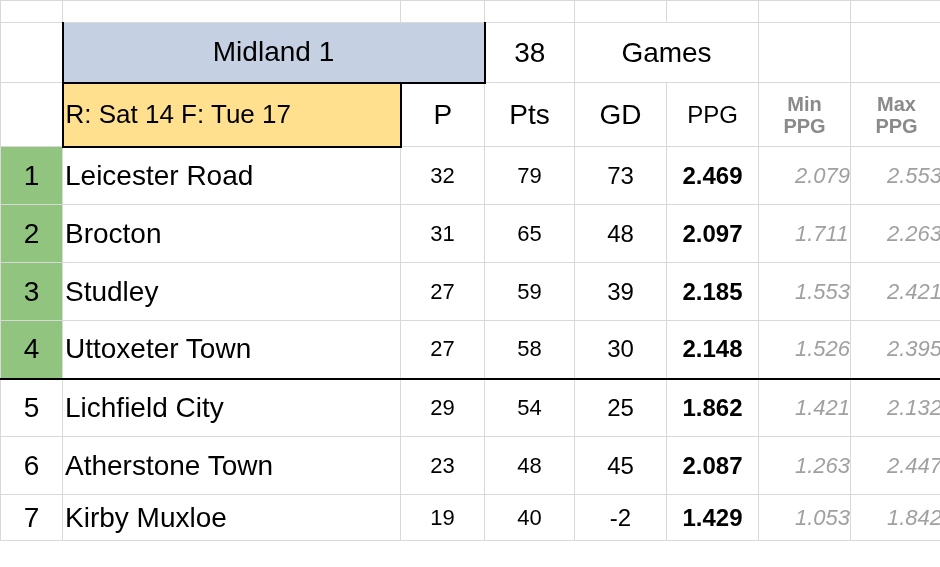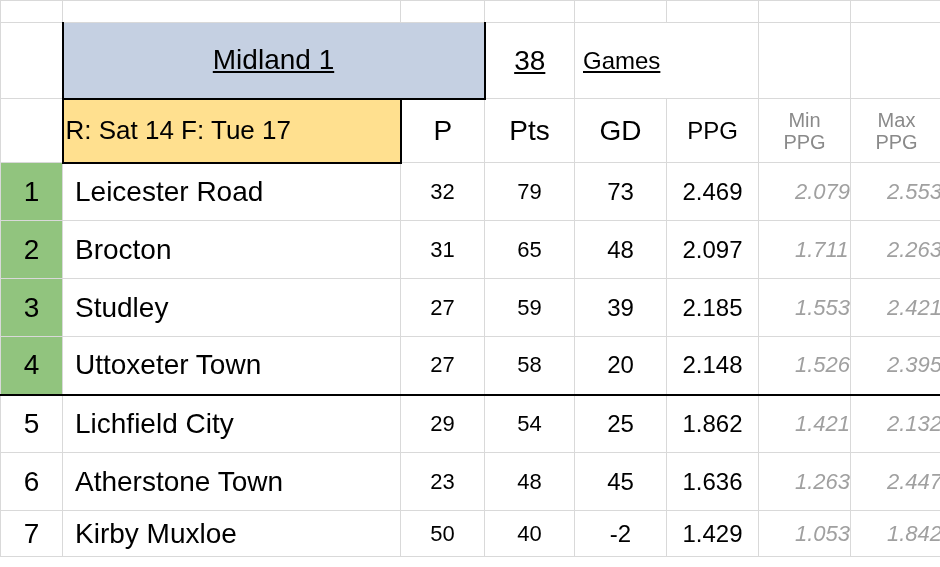--- a/index.html
+++ b/index.html
@@ -31,39 +31,40 @@
   col.c-rank  { width: 62px; }
   col.c-team  { width: 338px; }
   col.c-p     { width: 84px; }
   col.c-pts   { width: 90px; }
   col.c-gd    { width: 92px; }
   col.c-ppg   { width: 92px; }
   col.c-min   { width: 92px; }
   col.c-max   { width: 92px; }
 
   .row-top td    { height: 22px; }
-  .row-head td   { height: 76px; text-decoration: underline; }
+  .row-head td   { height: 60px; }
   .row-sub td    { height: 64px; }
   .row-body td   { height: 58px; }
   .row-last td   { height: 46px; }
 
   .title-cell {
     background: #c5d0e2;
     text-align: center;
     font-size: 28px;
     border: 2px solid #000;
     border-top: 1px solid #000;
   }
   .games-num {
     text-align: center;
     font-size: 28px;
     margin-left: 36px;
   }
   .games-lbl {
-    font-size: 24px;
+    font-size: 28px;
+    text-align: center;
   }
   .date-cell {
     background: #ffe08f;
     font-size: 26px;
     padding-left: 2px;
     border: 2px solid #000;
     border-top-width: 0;
   }
   .sub-center {
     text-align: center;
@@ -72,34 +73,35 @@
   .sub-ppg {
     text-align: center;
     font-size: 24px;
   }
   .sub-faded {
     text-align: center;
     font-size: 20px;
     line-height: 1.1;
     color: #8a8a8a;
     white-space: normal;
+    font-weight: bold;
   }
   .rank-green {
     background: #91c47e;
     text-align: center;
     font-size: 28px;
   }
   .rank-plain {
     text-align: center;
     font-size: 28px;
   }
-  .team { font-size: 28px; padding-left: 12px; }
+  .team { font-size: 28px; padding-left: 2px; }
   .num-center { text-align: center; font-size: 22px; }
   .num-small  { text-align: center; font-size: 24px; margin-top: 32px; }
-  .num-ppg    { text-align: center; font-size: 24px; }
+  .num-ppg    { text-align: center; font-size: 24px; font-weight: bold; }
   .num-faded  { text-align: center; font-size: 22px; color: #a0a0a0; font-style: italic; padding-left: 36px; }
 
   .thick-bottom td { border-bottom: 2px solid #000; }
 
   
 </style>
 </head>
 <body>
 
 <div class="sheet">
@@ -177,49 +179,49 @@
           <td class="num-small">39</td>
           <td class="num-ppg">2.185</td>
           <td class="num-faded">1.553</td>
           <td class="num-faded">2.421</td>
         </tr>
         <tr class="row-body thick-bottom">
           <td class="rank-green">4</td>
           <td class="team">Uttoxeter Town</td>
           <td class="num-center">27</td>
           <td class="num-center">58</td>
-          <td class="num-small">20</td>
+          <td class="num-small">30</td>
           <td class="num-ppg">2.148</td>
           <td class="num-faded">1.526</td>
           <td class="num-faded">2.395</td>
         </tr>
         <tr class="row-body">
           <td class="rank-plain">5</td>
           <td class="team">Lichfield City</td>
           <td class="num-center">29</td>
           <td class="num-center">54</td>
           <td class="num-small">25</td>
           <td class="num-ppg">1.862</td>
           <td class="num-faded">1.421</td>
           <td class="num-faded">2.132</td>
         </tr>
         <tr class="row-body">
           <td class="rank-plain">6</td>
           <td class="team">Atherstone Town</td>
           <td class="num-center">23</td>
           <td class="num-center">48</td>
           <td class="num-small">45</td>
-          <td class="num-ppg">1.636</td>
+          <td class="num-ppg">2.087</td>
           <td class="num-faded">1.263</td>
           <td class="num-faded">2.447</td>
         </tr>
         <tr class="row-last">
           <td class="rank-plain">7</td>
           <td class="team">Kirby Muxloe</td>
-          <td class="num-center">50</td>
+          <td class="num-center">19</td>
           <td class="num-center">40</td>
           <td class="num-small">-2</td>
           <td class="num-ppg">1.429</td>
           <td class="num-faded">1.053</td>
           <td class="num-faded">1.842</td>
         </tr>
       </tbody>
 
 </table>
 </div>

